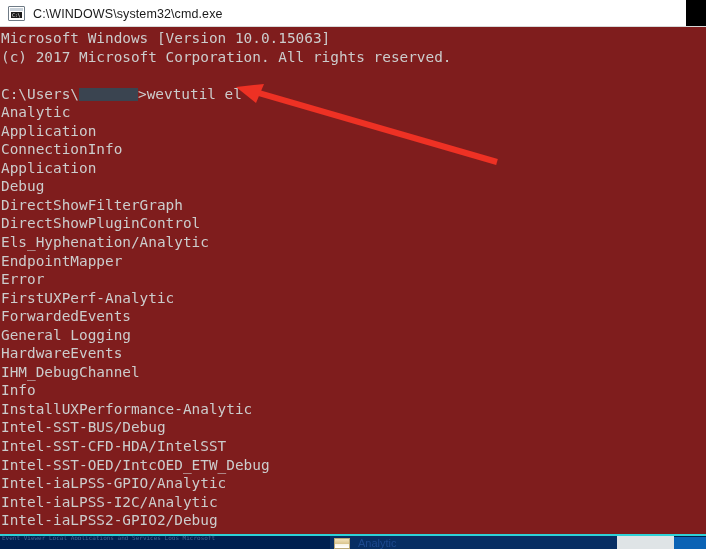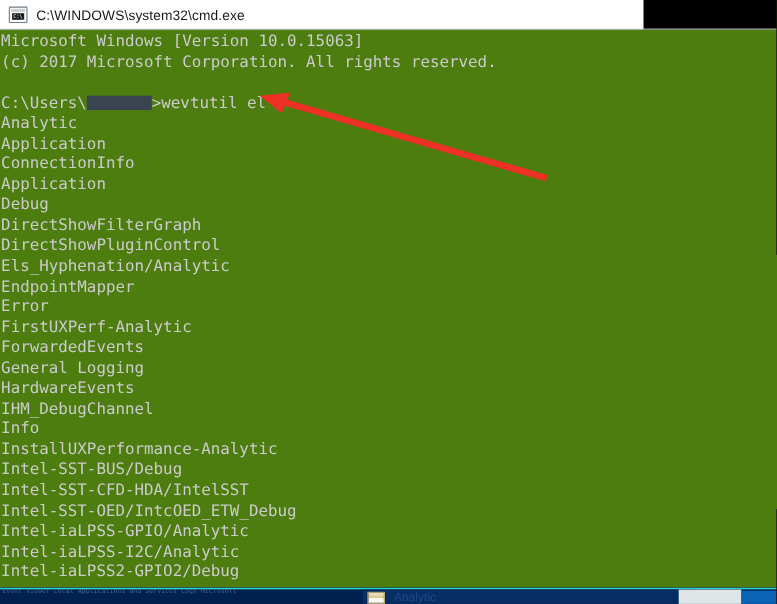--- a/index.html
+++ b/index.html
@@ -12,21 +12,21 @@
     height: 549px;
     overflow: hidden;
     font-family: "DejaVu Sans Mono", "Liberation Mono", monospace;
     position: relative;
   }
 
   
   #titlebar {
     position: absolute;
     left: 0; top: 0;
-    width: 585px;
+    width: 686px;
     height: 27px;
     background: #ffffff;
     display: flex;
     align-items: center;
     box-sizing: border-box;
     padding-left: 8px;
   }
   #titlebar-icon {
     width: 17px;
     height: 15px;
@@ -72,21 +72,21 @@
     height: 1px;
     background: #d8d8d8;
   }
 
   
   #console {
     position: absolute;
     left: 0; top: 27px;
     width: 706px;
     height: 507px;
-    background: #4d7c0f;
+    background: #7f1d1d;
     overflow: hidden;
   }
   #console-lines {
     position: absolute;
     left: 0; top: 2px;
     width: 706px;
   }
   .cline {
     height: 18.55px;
     line-height: 18.55px;

